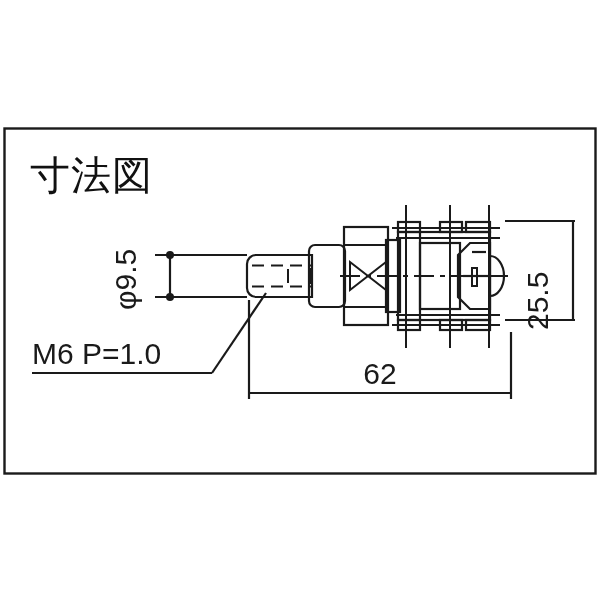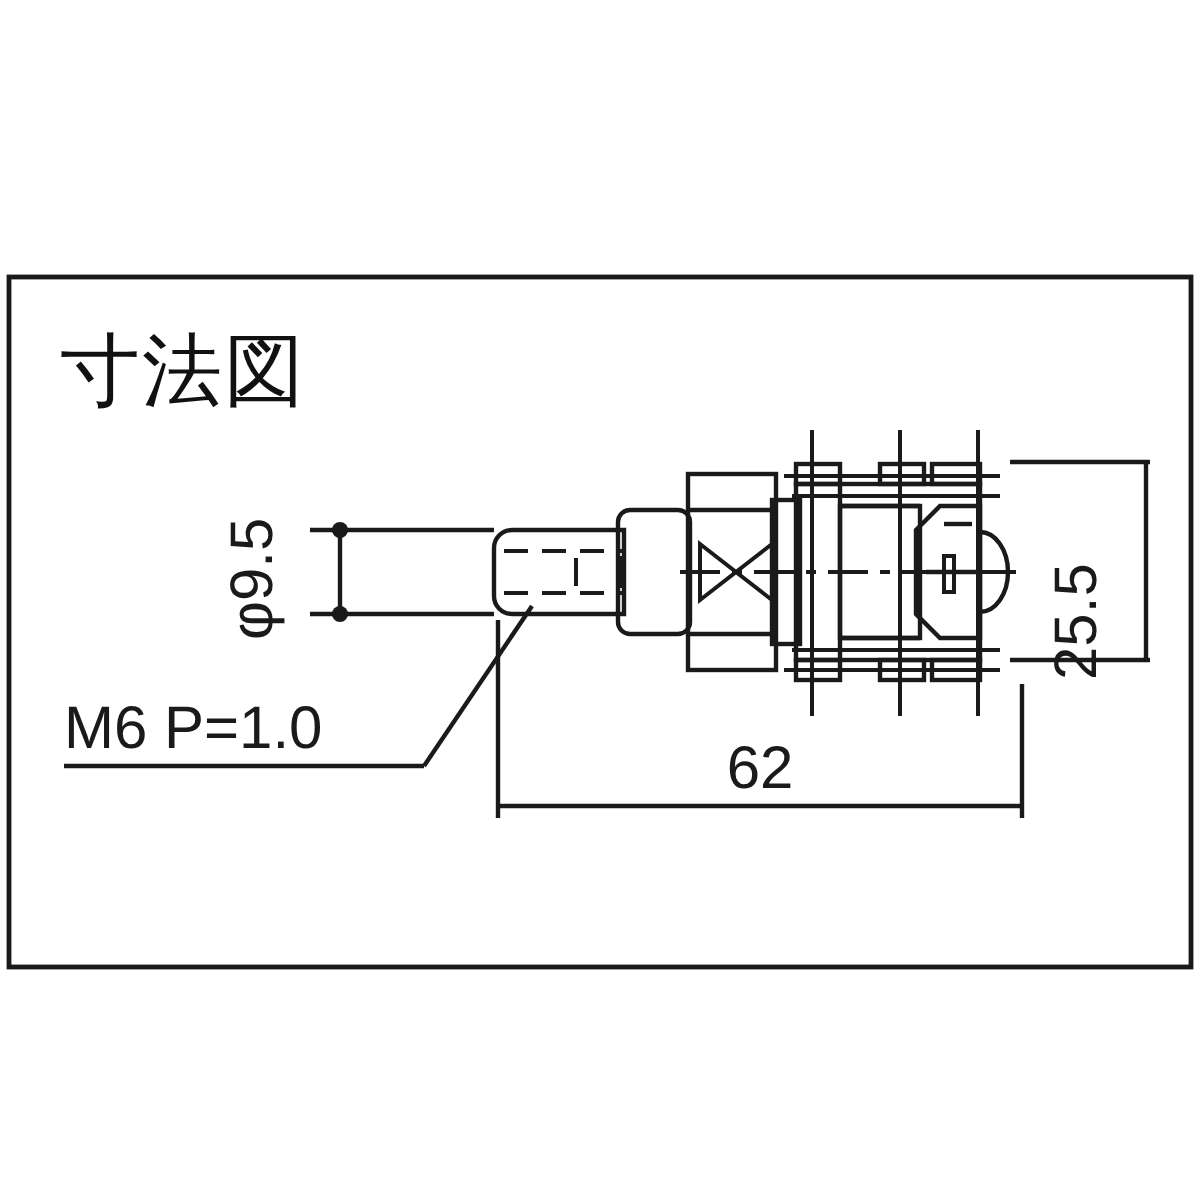--- a/index.html
+++ b/index.html
@@ -9,21 +9,21 @@
   }
   body {
     width: 600px;
     height: 600px;
     font-family: "Liberation Sans", sans-serif;
     position: relative;
     overflow: hidden;
   }
   #sheet {
     position: absolute;
-    left: 0; top: 10px;
+    left: 0; top: 0;
     width: 600px;
     height: 492px;
     background: #ffffff;
   }
   #drawing-svg {
     position: absolute;
     left: 0; top: 0;
     display: block;
   }
   .dim-text {

